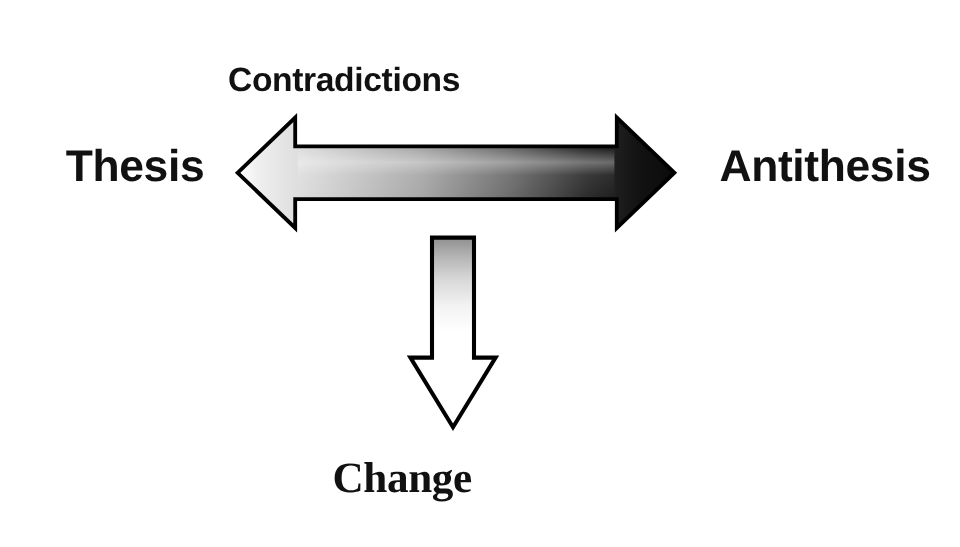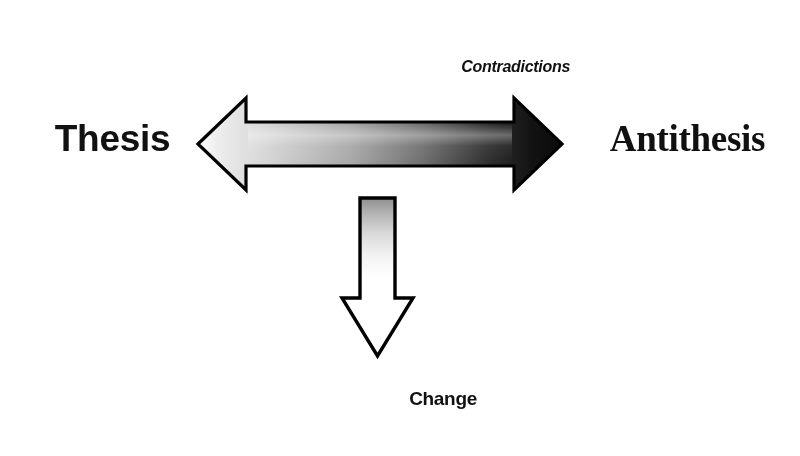--- a/index.html
+++ b/index.html
@@ -35,38 +35,37 @@
     line-height: 45px;
     margin-left: 20px;
   }
   #label-antithesis {
     left: 575px;
     top: 116px;
     width: 225px;
     text-align: center;
     font-size: 37px;
     line-height: 45px;
-    font-family: Liberation Serif, serif;
   }
   #label-contradictions {
     left: 190px;
     top: 50px;
     width: 380px;
-    text-align: right;
-    font-size: 16px;
+    text-align: left;
+    font-size: 28px;
     line-height: 34px;
-    font-style: italic;
   }
   #label-change {
     left: 277px;
     top: 382px;
     width: 200px;
-    text-align: right;
-    font-size: 19px;
+    text-align: left;
+    font-size: 36px;
     line-height: 33px;
+    font-family: Liberation Serif, serif;
   }
   #arrow-horizontal {
     position: absolute;
     left: 190px;
     top: 90px;
     width: 380px;
     height: 108px;
   }
   #arrow-down {
     position: absolute;

